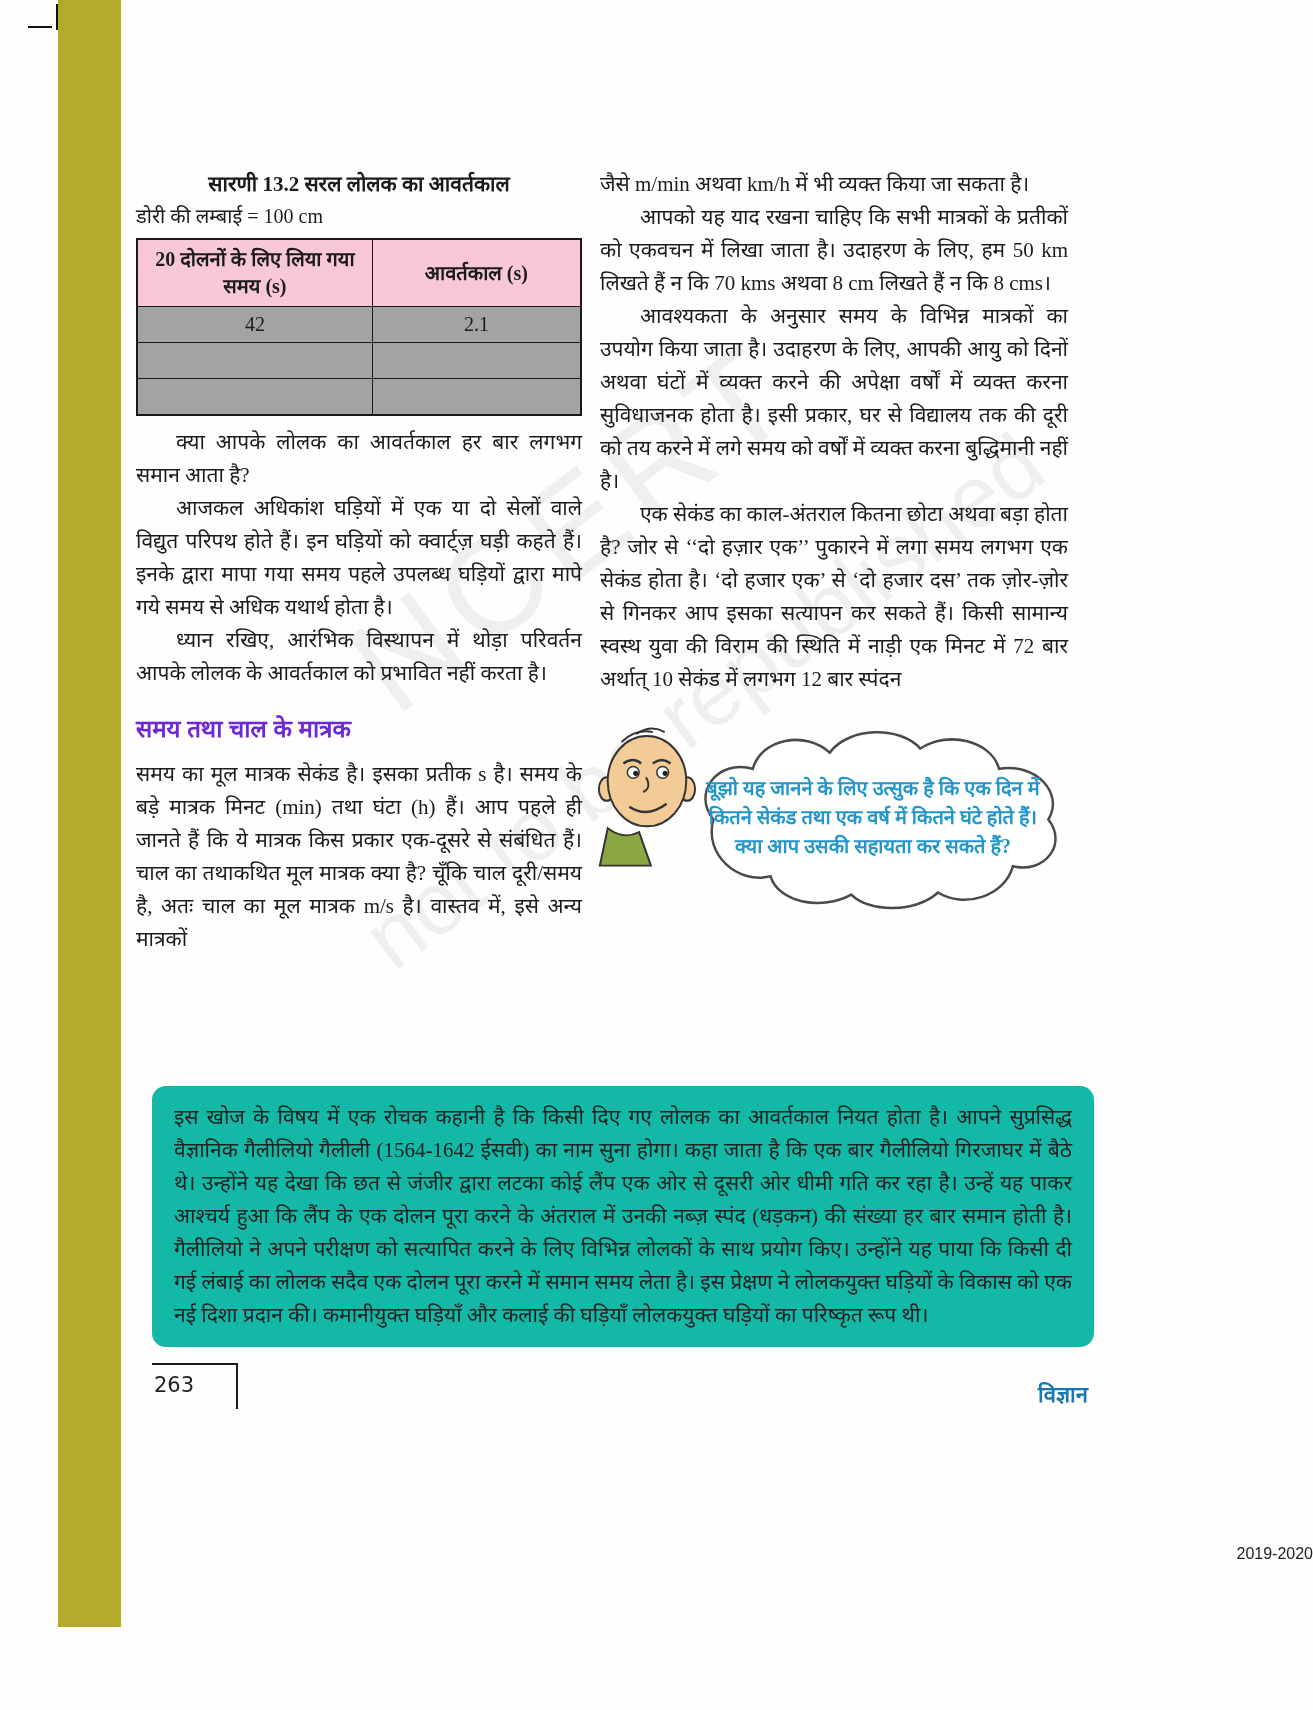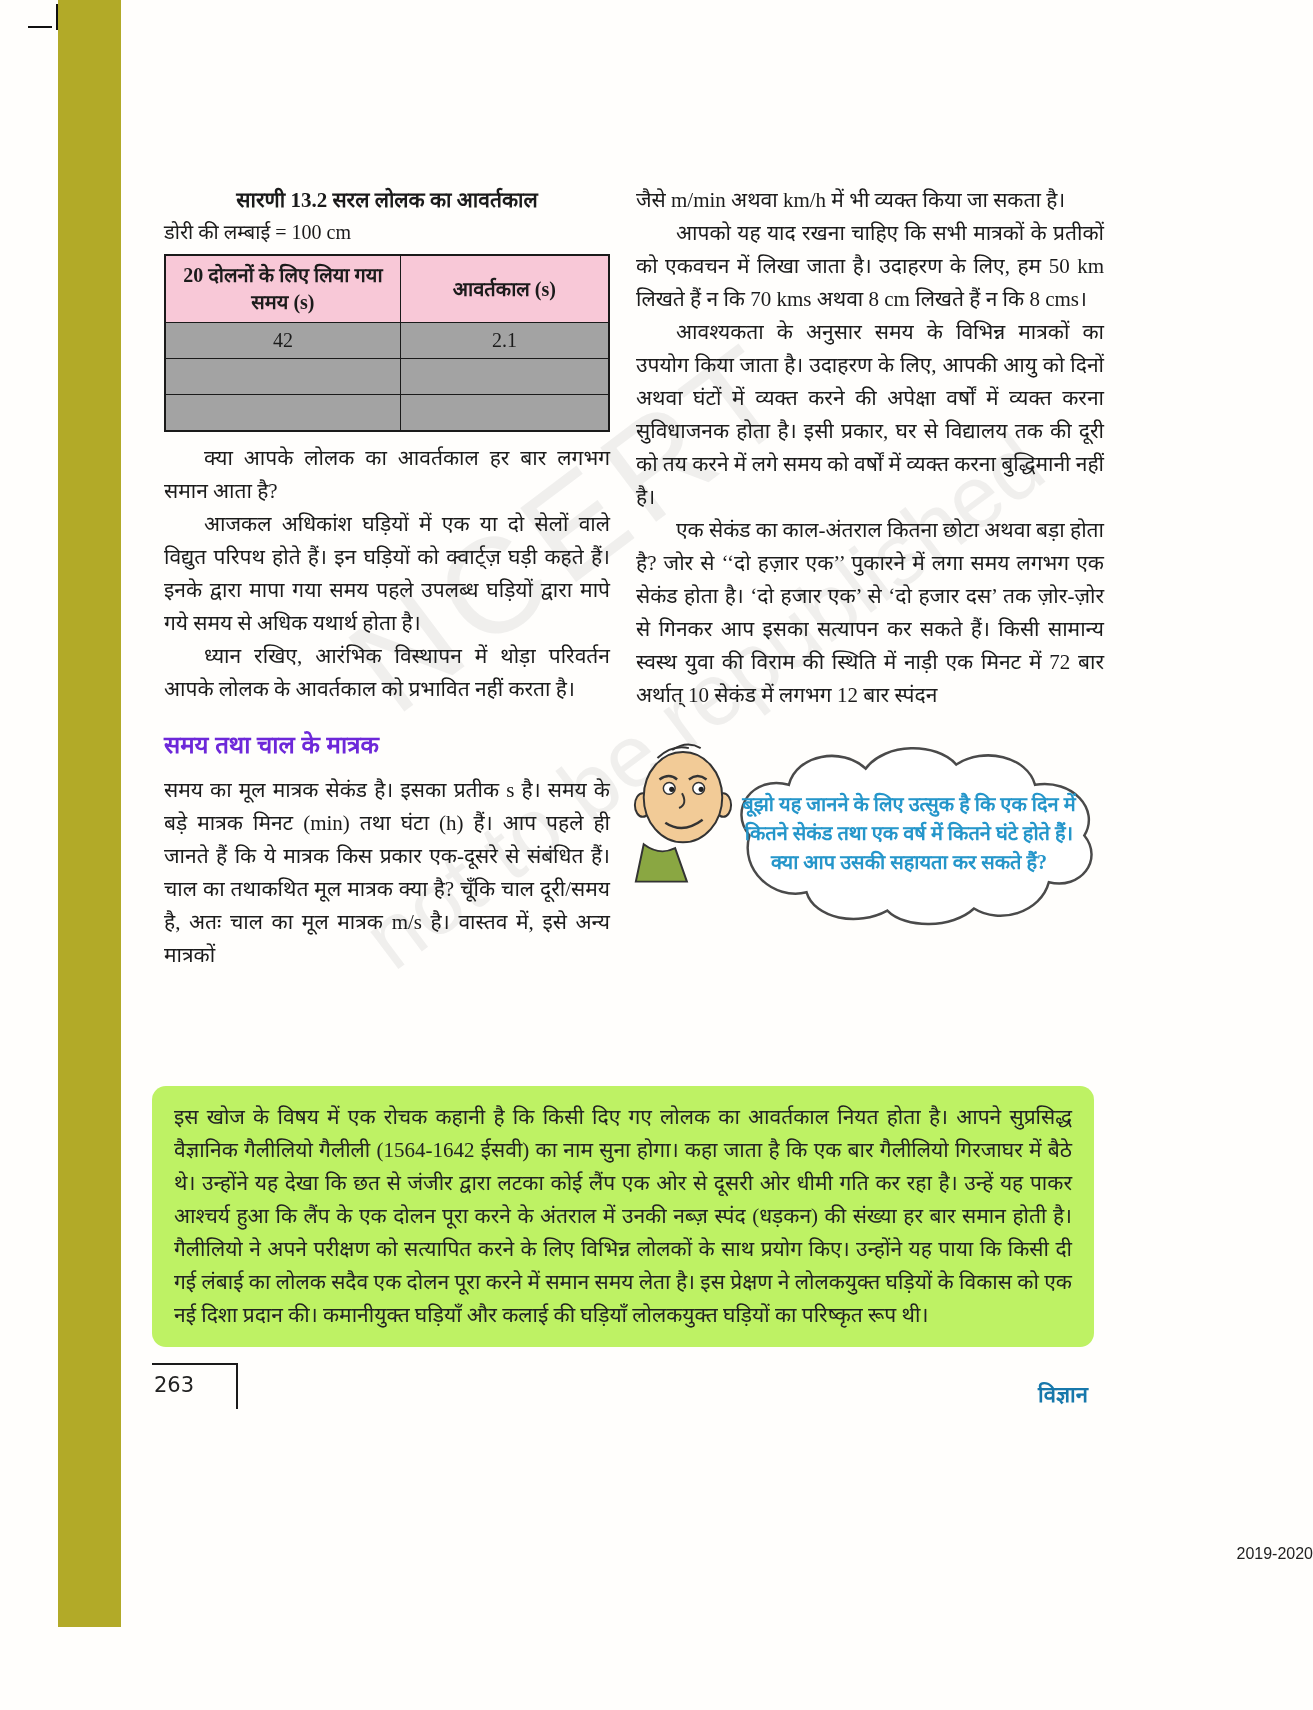--- a/index.html
+++ b/index.html
@@ -14,21 +14,21 @@
   .crop-v { position:absolute; left:56px; top:4px; width:2px; height:26px; background:#111; }
   .crop-h { position:absolute; left:28px; top:26px; width:24px; height:2px; background:#111; }
 
   
   .watermark { position:absolute; left:130px; top:430px; width:1000px;
     transform:rotate(-37deg); text-align:center; color:#8f8f8f; opacity:0.13; pointer-events:none; }
   .wm1 { font-size:135px; letter-spacing:10px; font-family:"Liberation Sans", sans-serif; }
   .wm2 { font-size:88px; white-space:nowrap; margin-top:90px; font-family:"Liberation Sans", sans-serif; }
 
   
-  .columns { position:absolute; left:164px; top:168px; width:940px; display:flex; gap:26px;margin-top:16px; }
+  .columns { position:absolute; left:136px; top:168px; width:940px; display:flex; gap:18px; }
   .col { font-size:21px; line-height:33px; text-align:justify; }
   .col-left  { width:446px; }
   .col-right { width:468px; }
   .col p { margin:0; }
   .col p.indent { text-indent:40px; }
 
   
   .tbl-title { font-weight:bold; text-align:center; font-size:21px; line-height:32px; }
   .tbl-sub   { font-size:20px; line-height:32px; text-align:left; }
   table.pendulum { width:100%; border-collapse:collapse; margin:6px 0 10px 0; border:2px solid #1a1a1a; }
@@ -48,21 +48,21 @@
   
   .bubble-row { position:relative; height:232px; margin-top:10px; }
   .boojho { position:absolute; left:-8px; top:6px; width:108px; height:158px; }
   .cloud-wrap { position:absolute; left:76px; top:2px; width:394px; height:218px; }
   .cloud-svg { position:absolute; inset:0; width:100%; height:100%; }
   .cloud-text { position:absolute; inset:34px 28px; display:flex; align-items:center; justify-content:center;
     text-align:center; color:#2596ca; font-size:20px; line-height:29px; font-weight:bold; }
 
   
   .info-box { position:absolute; left:152px; top:1086px; width:942px;
-    background:#bef264; border-radius:14px; padding:15px 22px; }
+    background:#14b8a6; border-radius:14px; padding:15px 22px; }
   .info-box p { margin:0; font-size:21px; line-height:33px; text-align:justify; color:#222; }
 
   
   .page-number { position:absolute; left:152px; top:1363px;
     border-top:2px solid #1a1a1a; border-right:2px solid #1a1a1a;
     padding:8px 42px 12px 2px; font-size:21px; font-family:"DejaVu Sans", sans-serif; color:#222; }
   .subject { position:absolute; left:1038px; top:1378px; color:#1778ab; font-weight:bold;
     font-size:22px; font-family:"Liberation Sans", sans-serif; }
   .year { position:absolute; left:0; top:1545px; width:100%; text-align:right;
     font-size:16px; color:#222; font-family:"Liberation Sans", sans-serif; }

